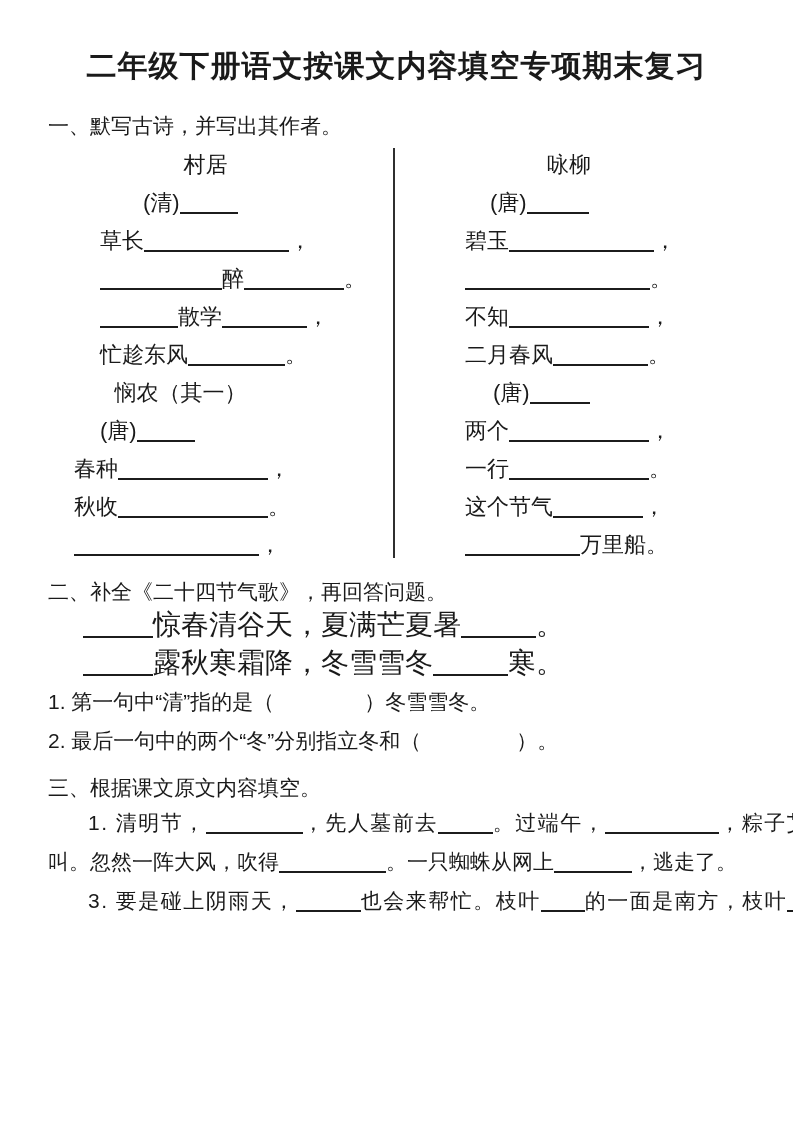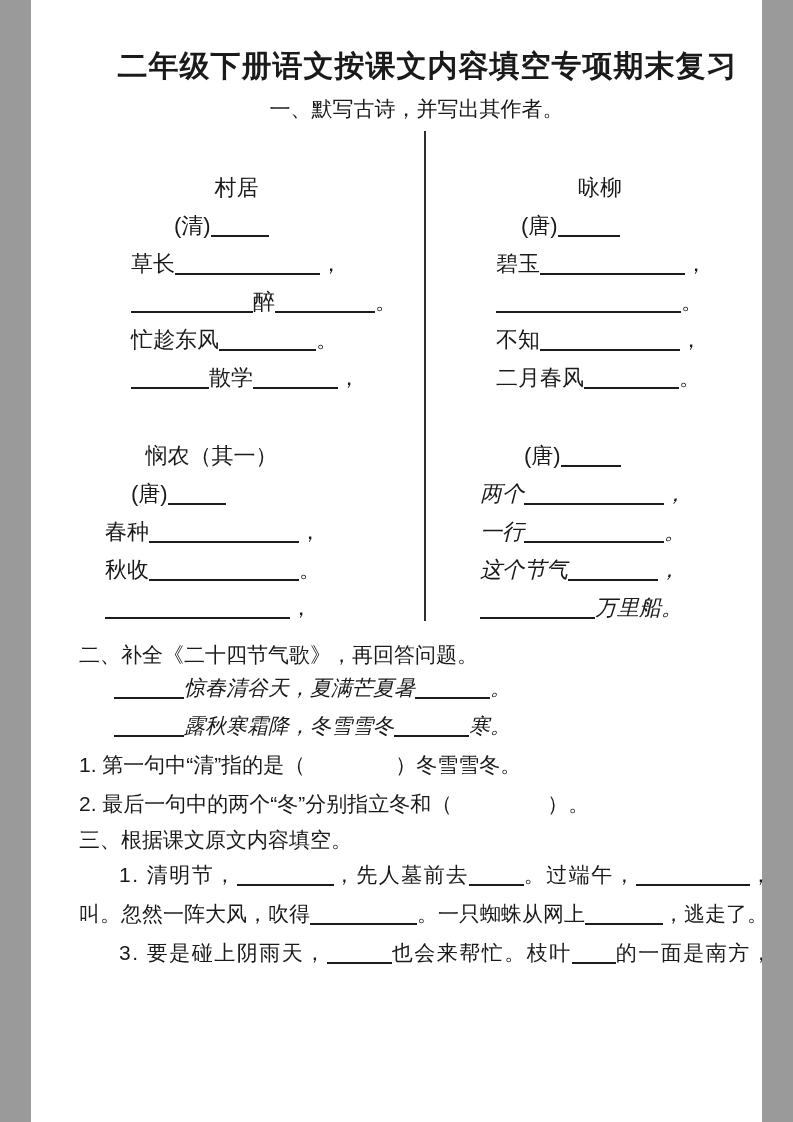--- a/index.html
+++ b/index.html
@@ -1,57 +1,57 @@
 <!DOCTYPE html>
 <html><head>
 <meta charset="utf-8">
 <style>
   html,body{margin:0;padding:0;background:#9a9a9a;}
   .page{
     position:relative;
-    width:731px;height:1122px;
+    width:793px;height:1122px;
     margin:0 auto;
     background:#ffffff;
     box-sizing:border-box;
     padding:0 8px 0 48px;
     overflow:hidden;
     font-family:"Liberation Sans", sans-serif;
     color:#1a1a1a;
   }
   .title{
     width:697px;
     margin:44px 0 0 0;
     font-size:30px;line-height:44px;
     font-weight:700;
     text-align:center;
     letter-spacing:1px;
     white-space:nowrap;
   }
   .sec-heading{font-size:21px;line-height:28px;font-weight:400;white-space:nowrap;}
-  .s1{margin-top:7px;text-align:center;}
+  .s1{margin-top:24px;}
   .s2{margin-top:14px;}
-  .s3{margin-top:2px;line-height:30px;}
+  .s3{margin-top:13px;line-height:30px;}
 
   .poems{position:relative;margin-top:6px;display:grid;grid-template-columns:345px 352px;}
-  .poem{font-size:22px;margin-top:40px;}
+  .poem{font-size:22px;}
   .poem > div{line-height:38px;white-space:nowrap;}
   .p-title{text-align:center;}
   .p0 .p-title{padding-right:30px;}
   .p2 .p-title{padding-right:80px;}
   .p0 .p-author{padding-left:95px;}
   .p0 .p-line{padding-left:52px;}
   .p1 .p-author{padding-left:97px;}
   .p1 .p-line{padding-left:72px;}
   .p2 .p-author{padding-left:52px;}
   .p2 .p-line{padding-left:26px;}
   .p3 .p-author{padding-left:100px;}
-  .p3 .p-line{padding-left:56px;font-style:italic;}
+  .p3 .p-line{padding-left:72px;}
   .divider{position:absolute;left:345px;top:2px;bottom:6px;width:2px;background:#2f2f2f;}
 
-  .song-line{font-size:21px;line-height:38px;padding-left:35px;white-space:nowrap;font-style:italic;}
+  .song-line{font-size:28px;line-height:38px;padding-left:35px;white-space:nowrap;}
   .q-line{font-size:21px;line-height:39px;white-space:nowrap;}
   .psg{font-size:21px;line-height:39px;white-space:nowrap;}
   .j{letter-spacing:1.5px;margin-left:40px;}
 
   .blank{display:inline-block;height:2px;background:#1c1c1c;vertical-align:-4px;}
   .gap{display:inline-block;height:1px;}
   .t{white-space:pre;}
 </style>
 </head>
 <body>
@@ -62,22 +62,22 @@
 
   <div class="sec-heading s1">一、默写古诗，并写出其作者。</div>
 
   <div class="poems">
     <div class="divider"></div>
     <div class="poem p0">
         <div class="p-title">村居</div>
         <div class="p-author"><span class="t">(清)</span><span class="blank" style="width: 58px;"></span></div>
         <div class="p-line"><span class="t">草长</span><span class="blank" style="width: 145px;"></span><span class="t">，</span></div>
         <div class="p-line"><span class="blank" style="width: 122px;"></span><span class="t">醉</span><span class="blank" style="width: 100px;"></span><span class="t">。</span></div>
+        <div class="p-line"><span class="blank" style="width: 78px;"></span><span class="t">散学</span><span class="blank" style="width: 85px;"></span><span class="t">，</span></div>
         <div class="p-line"><span class="t">忙趁东风</span><span class="blank" style="width: 97px;"></span><span class="t">。</span></div>
-        <div class="p-line"><span class="blank" style="width: 78px;"></span><span class="t">散学</span><span class="blank" style="width: 85px;"></span><span class="t">，</span></div>
       </div>
     <div class="poem p1">
         <div class="p-title">咏柳</div>
         <div class="p-author"><span class="t">(唐)</span><span class="blank" style="width: 62px;"></span></div>
         <div class="p-line"><span class="t">碧玉</span><span class="blank" style="width: 145px;"></span><span class="t">，</span></div>
         <div class="p-line"><span class="blank" style="width: 185px;"></span><span class="t">。</span></div>
         <div class="p-line"><span class="t">不知</span><span class="blank" style="width: 140px;"></span><span class="t">，</span></div>
         <div class="p-line"><span class="t">二月春风</span><span class="blank" style="width: 95px;"></span><span class="t">。</span></div>
       </div>
     <div class="poem p2">

